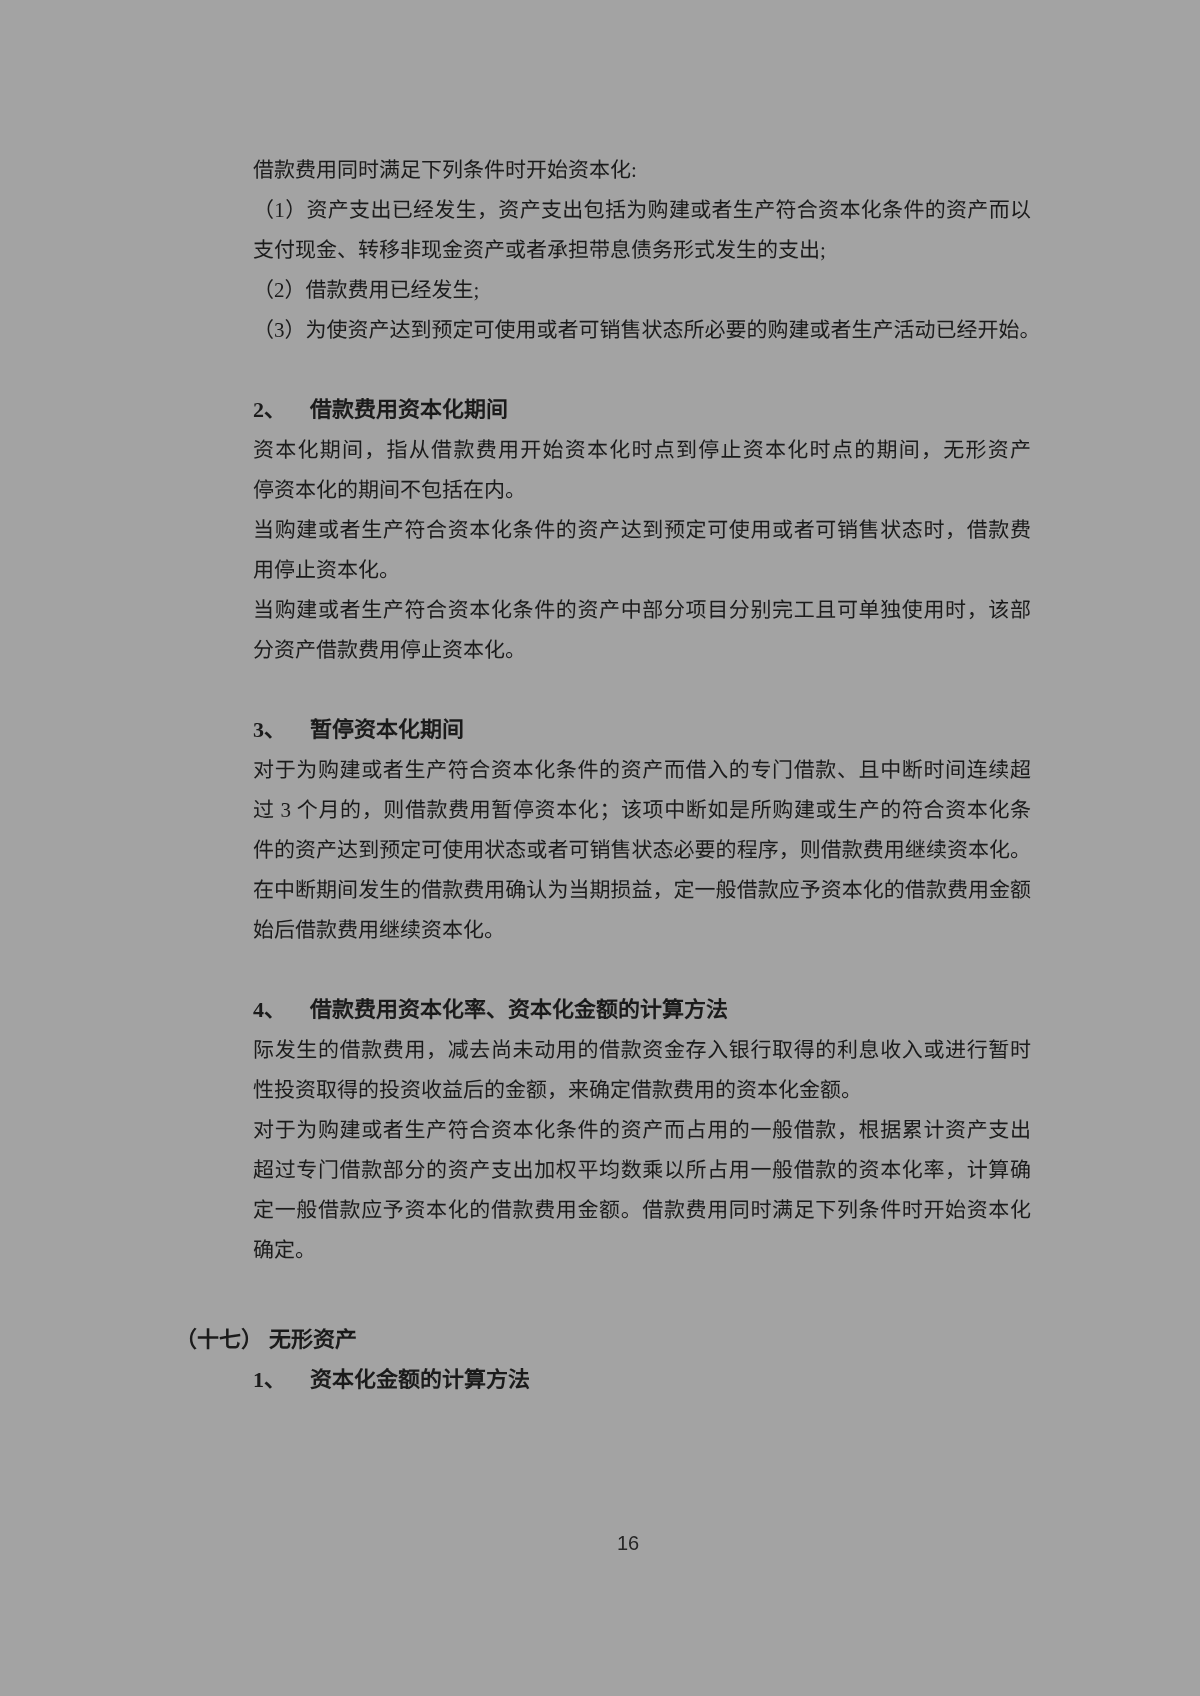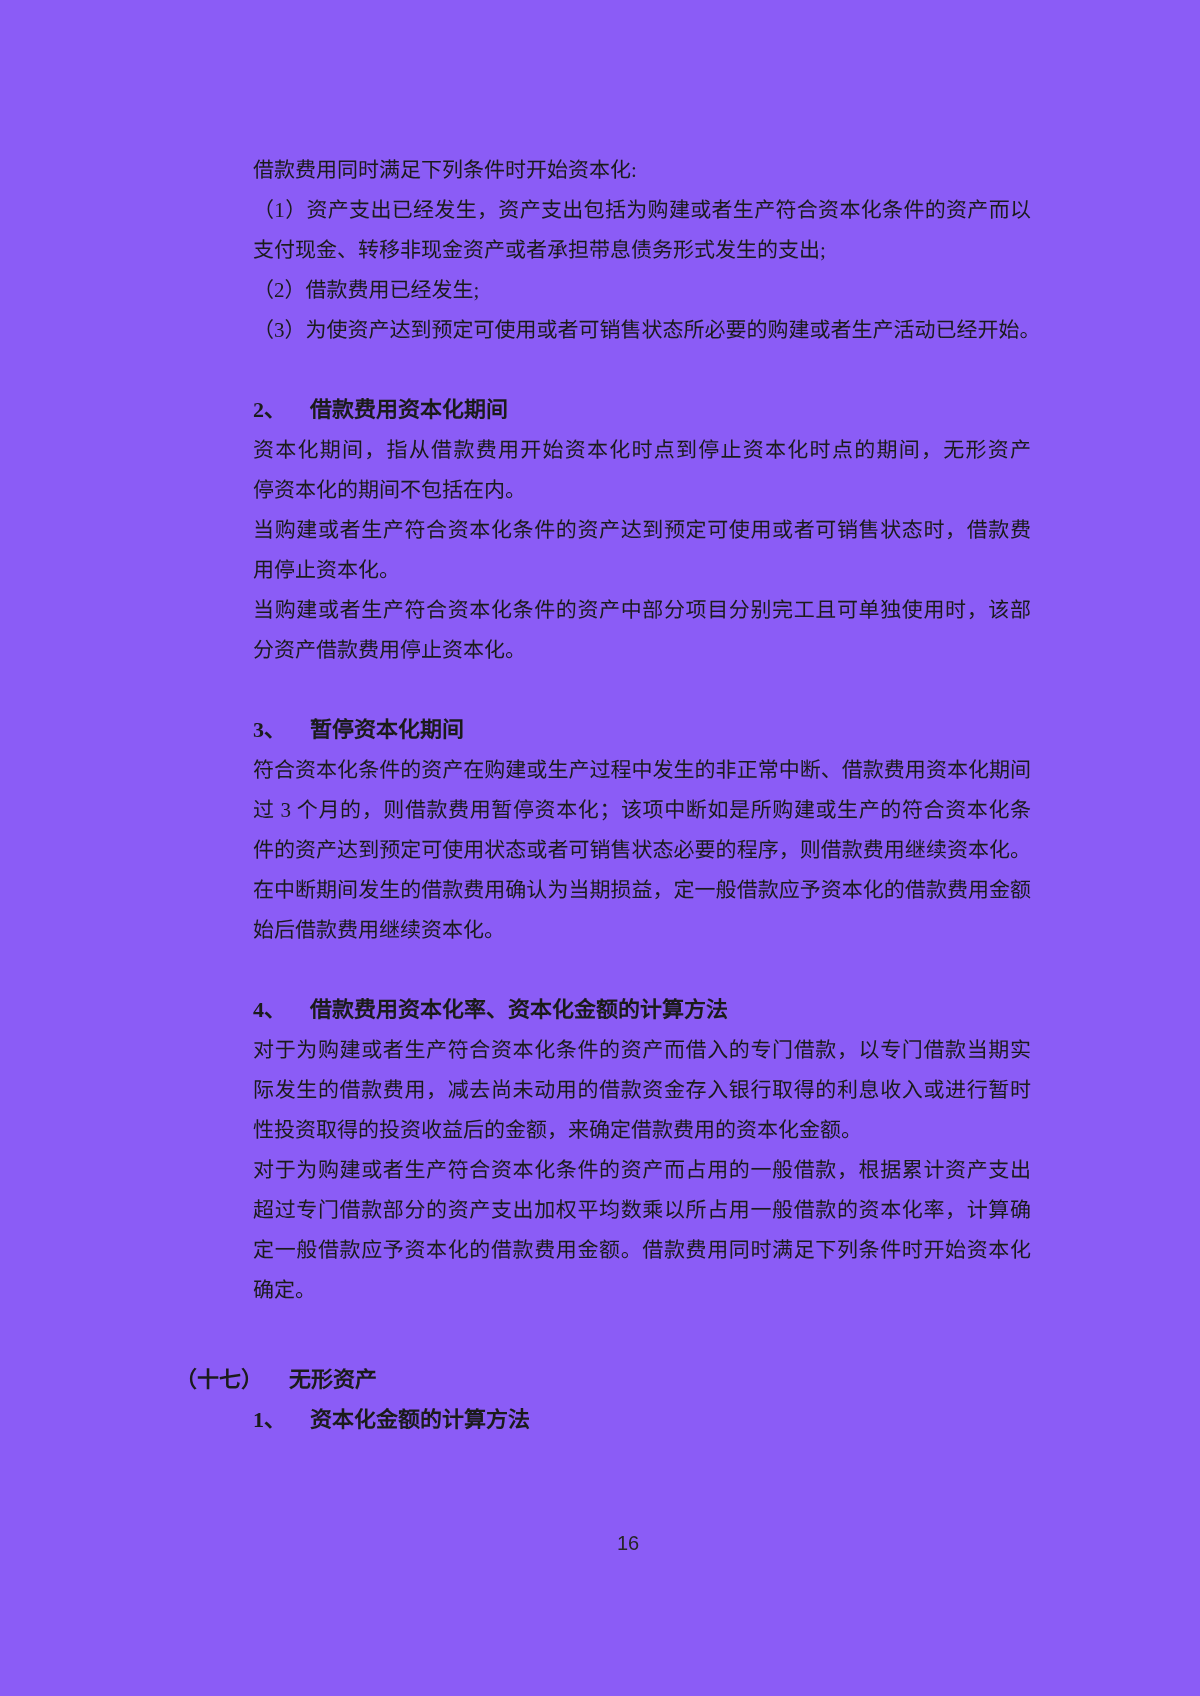--- a/index.html
+++ b/index.html
@@ -1,20 +1,20 @@
 <!DOCTYPE html>
 <html lang="zh-CN"><head>
 <meta charset="utf-8">
 <style>
   html,body { margin:0; padding:0; background:#e8e8e8; }
   .page {
     position:relative;
     width:1200px; height:1696px;
     margin:0 auto;
-    background:#8b5cf6;
+    background:#a3a3a3;
     font-family:"Liberation Serif","DejaVu Serif",serif;
     color:#1b1b1b;
     overflow:hidden;
   }
   .content {
     position:absolute;
     left:253px; top:150px;
     width:778px;
   }
   .block { margin:0; }
@@ -34,21 +34,20 @@
     height:40px; line-height:40px;
     font-size:22px;
     font-weight:bold;
     white-space:nowrap;
   }
   .block-heading { margin-top:40px; }
   .block-heading .h-num { flex:0 0 57px; width:57px; }
   .block-section {
     margin-top:50px;
     margin-left:-78px;   
-    gap:20px;
   }
   .block-section .h-num { flex:none; margin-right:6px; }
   .block-section + .block-heading { margin-top:0; }
   .page-number {
     position:absolute;
     top:1532px; left:588px; width:80px;
     text-align:center;
     font-size:20px;
     font-family:"Liberation Sans","DejaVu Sans",sans-serif;
     color:#262626;
@@ -86,32 +85,31 @@
       </div>
       <div class="block block-body">
         <div class="line fill">当购建或者生产符合资本化条件的资产中部分项目分别完工且可单独使用时，该部</div>
         <div class="line">分资产借款费用停止资本化。</div>
       </div>
       <div class="block block-heading">
         <span class="h-num">3、</span>
         <span class="h-title">暂停资本化期间</span>
       </div>
       <div class="block block-body">
-        <div class="line fill">符合资本化条件的资产在购建或生产过程中发生的非正常中断、借款费用资本化期间</div>
+        <div class="line fill">对于为购建或者生产符合资本化条件的资产而借入的专门借款、且中断时间连续超</div>
         <div class="line fill">过 3 个月的，则借款费用暂停资本化；该项中断如是所购建或生产的符合资本化条</div>
         <div class="line fill">件的资产达到预定可使用状态或者可销售状态必要的程序，则借款费用继续资本化。</div>
         <div class="line fill">在中断期间发生的借款费用确认为当期损益，定一般借款应予资本化的借款费用金额</div>
         <div class="line">始后借款费用继续资本化。</div>
       </div>
       <div class="block block-heading">
         <span class="h-num">4、</span>
         <span class="h-title">借款费用资本化率、资本化金额的计算方法</span>
       </div>
       <div class="block block-body">
-        <div class="line fill">对于为购建或者生产符合资本化条件的资产而借入的专门借款，以专门借款当期实</div>
         <div class="line fill">际发生的借款费用，减去尚未动用的借款资金存入银行取得的利息收入或进行暂时</div>
         <div class="line">性投资取得的投资收益后的金额，来确定借款费用的资本化金额。</div>
       </div>
       <div class="block block-body">
         <div class="line fill">对于为购建或者生产符合资本化条件的资产而占用的一般借款，根据累计资产支出</div>
         <div class="line fill">超过专门借款部分的资产支出加权平均数乘以所占用一般借款的资本化率，计算确</div>
         <div class="line fill">定一般借款应予资本化的借款费用金额。借款费用同时满足下列条件时开始资本化</div>
         <div class="line">确定。</div>
       </div>
       <div class="block block-section">

